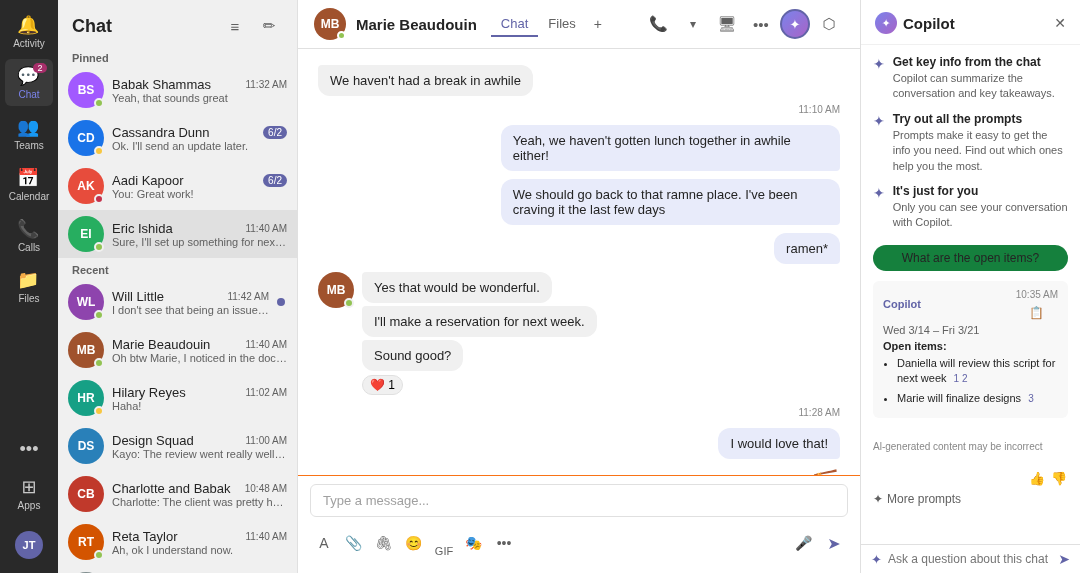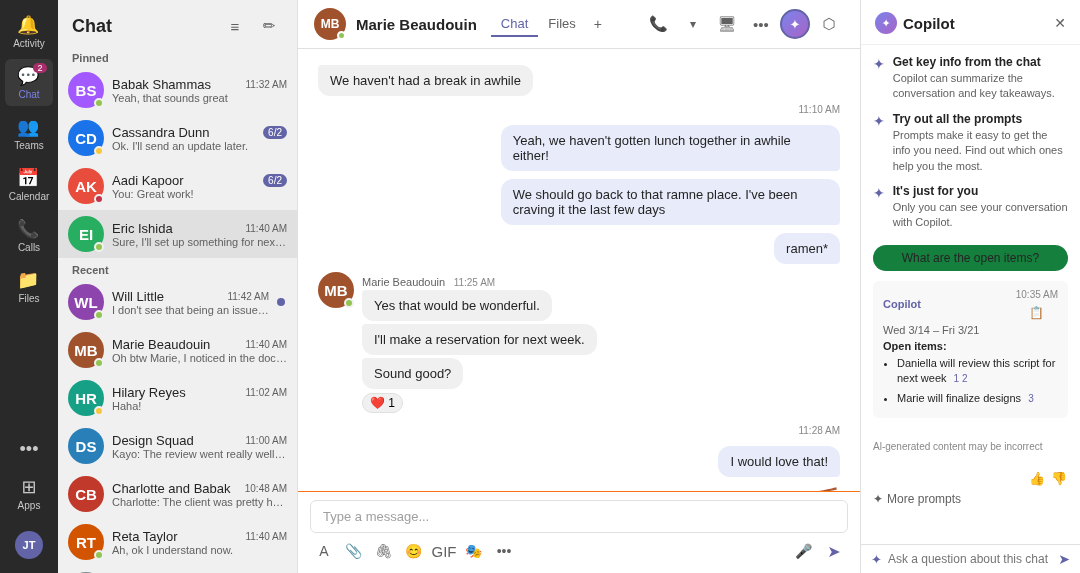--- a/index.html
+++ b/index.html
@@ -95,21 +95,21 @@
       cursor: pointer;
       gap: 8px;
       position: relative;
     }
     .chat-item.active { background: #e0e0e0; }
     .avatar {
       width: 36px; height: 36px;
       border-radius: 50%;
       flex-shrink: 0;
       display: flex; align-items: center; justify-content: center;
-      color: white; font-size: 15px; font-weight: 600;
+      color: white; font-size: 12px; font-weight: 600;
       position: relative;
       text-align: right;
     }
     .avatar .status-dot {
       position: absolute;
       bottom: 0; right: 0;
       width: 10px; height: 10px;
       border-radius: 50%;
       border: 2px solid #f0f0f0;
     }
@@ -543,24 +543,20 @@
     <div class="msg-bubble-right">Yeah, we haven't gotten lunch together in awhile either!</div>
     <div class="msg-bubble-right">We should go back to that ramne place. I've been craving it the last few days</div>
     <div class="msg-bubble-right" style="align-self:flex-end;background:#e8ebfa;border-radius:12px 12px 4px 12px;padding:8px 12px;font-size:13px;">ramen*</div>
 
     <div class="msg-row-left">
       <div class="avatar" style="background:#a0522d;">
         <span>MB</span>
         <span class="status-dot status-online"></span>
       </div>
       <div class="msg-sender">
-        <div>
-          <span class="msg-sender-name">Marie Beaudouin</span>
-          <span class="msg-sender-time">11:25 AM</span>
-        </div>
         <div class="msg-bubble-left">Yes that would be wonderful.</div>
         <div class="msg-bubble-left" style="margin-top:3px;">I'll make a reservation for next week.</div>
         <div class="msg-bubble-left" style="margin-top:3px;">Sound good?</div>
         <div class="reaction">
           <span>❤️ 1</span>
         </div>
       </div>
     </div>
 
     <div class="msg-time">11:28 AM</div>
@@ -569,21 +565,21 @@
 
   </div>
 
   <div class="msg-input-area">
     <div class="msg-input-box">Type a message...</div>
     <div class="msg-toolbar">
       <div class="toolbar-btn">A</div>
       <div class="toolbar-btn">📎</div>
       <div class="toolbar-btn">🖇</div>
       <div class="toolbar-btn">😊</div>
-      <div class="toolbar-btn" style="font-size:15px;">GIF</div>
+      <div class="toolbar-btn" style="font-size:11px;margin-top:16px;">GIF</div>
       <div class="toolbar-btn">🎭</div>
       <div class="toolbar-btn">•••</div>
       <div class="toolbar-spacer"></div>
       <div class="toolbar-btn">🎤</div>
       <div class="send-btn">➤</div>
     </div>
   </div>
 </main>
 
 <aside class="copilot-panel">

